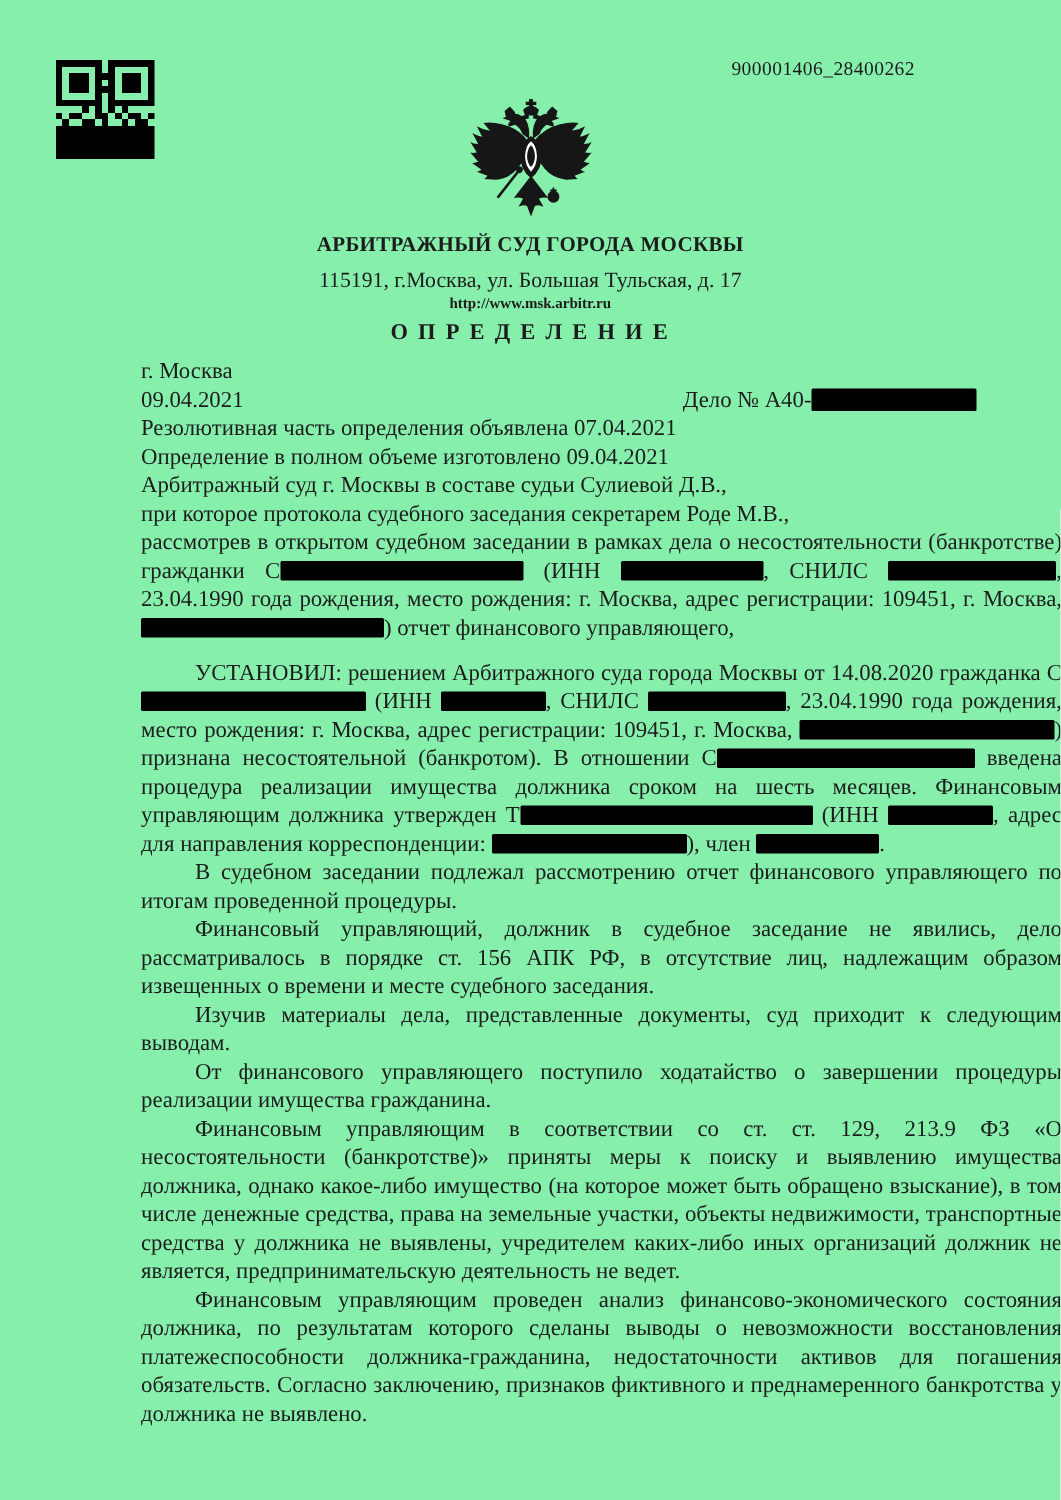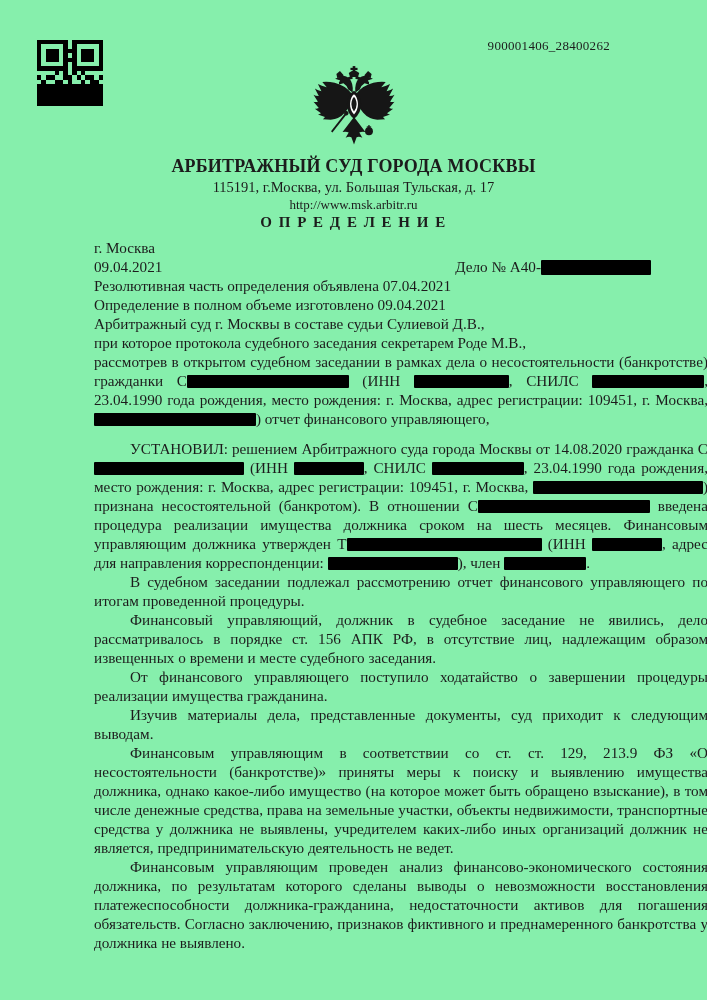--- a/index.html
+++ b/index.html
@@ -7,23 +7,23 @@
     position:relative;width:707px;height:1000px;background:#86efac;overflow:hidden;
     font-family:"Liberation Serif","DejaVu Serif",serif;color:#1c1c1c;
   }
   
   .qr{position:absolute;left:37px;top:40px;width:66px;height:66px;}
   .qr svg{width:100%;height:100%;shape-rendering:crispEdges;}
   .doc-number{position:absolute;top:38px;right:97px;font-size:13px;letter-spacing:.3px;}
   .emblem{position:absolute;top:64px;left:50%;transform:translateX(-50%);width:88px;height:86px;}
   .emblem svg{width:100%;height:100%;}
   .hdr{position:absolute;left:0;width:707px;text-align:center;}
-  .court-name{top:156px;font-weight:bold;font-size:18px;letter-spacing:.2px;}
+  .court-name{top:156px;font-weight:bold;font-size:14px;letter-spacing:.2px;}
   .court-address{top:179px;font-size:14.5px;}
-  .court-url{top:197px;font-size:13px;}
+  .court-url{top:197px;font-size:10px;font-weight:bold;}
   .doc-type{top:214px;font-weight:bold;font-size:15px;letter-spacing:1.5px;}
   
   .body{
     position:absolute;left:76px;top:238px;width:614px;
     font-size:15.2px;line-height:19px;margin-left:18px;
   }
   .line{text-align:left;}
   .para{text-align:justify;text-align-last:left;}
   .para.indent{text-indent:36px;}
   .spacer{height:11px;}
@@ -252,19 +252,19 @@
       </div>
       <div class="line">Резолютивная часть определения объявлена 07.04.2021</div>
       <div class="line">Определение в полном объеме изготовлено 09.04.2021</div>
       <div class="line">Арбитражный суд г. Москвы в составе судьи Сулиевой Д.В.,</div>
       <div class="line">при которое протокола судебного заседания секретарем Роде М.В.,</div>
       <div class="para">рассмотрев в открытом судебном заседании в рамках дела о несостоятельности (банкротстве) гражданки С<span class="redact" style="width: 162px;"></span> (ИНН <span class="redact" style="width: 95px;"></span>, СНИЛС <span class="redact" style="width: 112px;"></span>, 23.04.1990 года рождения, место рождения: г. Москва, адрес регистрации: 109451, г. Москва, <span class="redact" style="width: 162px;"></span>) отчет финансового управляющего,</div>
       <div class="spacer"></div>
       <div class="para indent">УСТАНОВИЛ: решением Арбитражного суда города Москвы от 14.08.2020 гражданка С<span class="redact" style="width: 150px;"></span> (ИНН <span class="redact" style="width: 70px;"></span>, СНИЛС <span class="redact" style="width: 92px;"></span>, 23.04.1990 года рождения, место рождения: г. Москва, адрес регистрации: 109451, г. Москва, <span class="redact" style="width: 170px;"></span>) признана несостоятельной (банкротом). В отношении С<span class="redact" style="width: 172px;"></span> введена процедура реализации имущества должника сроком на шесть месяцев. Финансовым управляющим должника утвержден Т<span class="redact" style="width: 195px;"></span> (ИНН <span class="redact" style="width: 70px;"></span>, адрес для направления корреспонденции: <span class="redact" style="width: 130px;"></span>), член <span class="redact" style="width: 82px;"></span>.</div>
       <div class="para indent">В судебном заседании подлежал рассмотрению отчет финансового управляющего по итогам проведенной процедуры.</div>
       <div class="para indent">Финансовый управляющий, должник в судебное заседание не явились, дело рассматривалось в порядке ст. 156 АПК РФ, в отсутствие лиц, надлежащим образом извещенных о времени и месте судебного заседания.</div>
+      <div class="para indent">Изучив материалы дела, представленные документы, суд приходит к следующим выводам.</div>
       <div class="para indent">От финансового управляющего поступило ходатайство о завершении процедуры реализации имущества гражданина.</div>
-      <div class="para indent">Изучив материалы дела, представленные документы, суд приходит к следующим выводам.</div>
       <div class="para indent">Финансовым управляющим в соответствии со ст. ст. 129, 213.9 ФЗ «О несостоятельности (банкротстве)» приняты меры к поиску и выявлению имущества должника, однако какое-либо имущество (на которое может быть обращено взыскание), в том числе денежные средства, права на земельные участки, объекты недвижимости, транспортные средства у должника не выявлены, учредителем каких-либо иных организаций должник не является, предпринимательскую деятельность не ведет.</div>
       <div class="para indent">Финансовым управляющим проведен анализ финансово-экономического состояния должника, по результатам которого сделаны выводы о невозможности восстановления платежеспособности должника-гражданина, недостаточности активов для погашения обязательств. Согласно заключению, признаков фиктивного и преднамеренного банкротства у должника не выявлено.</div>
     </div>
 
 </div>
 
 </body></html>

